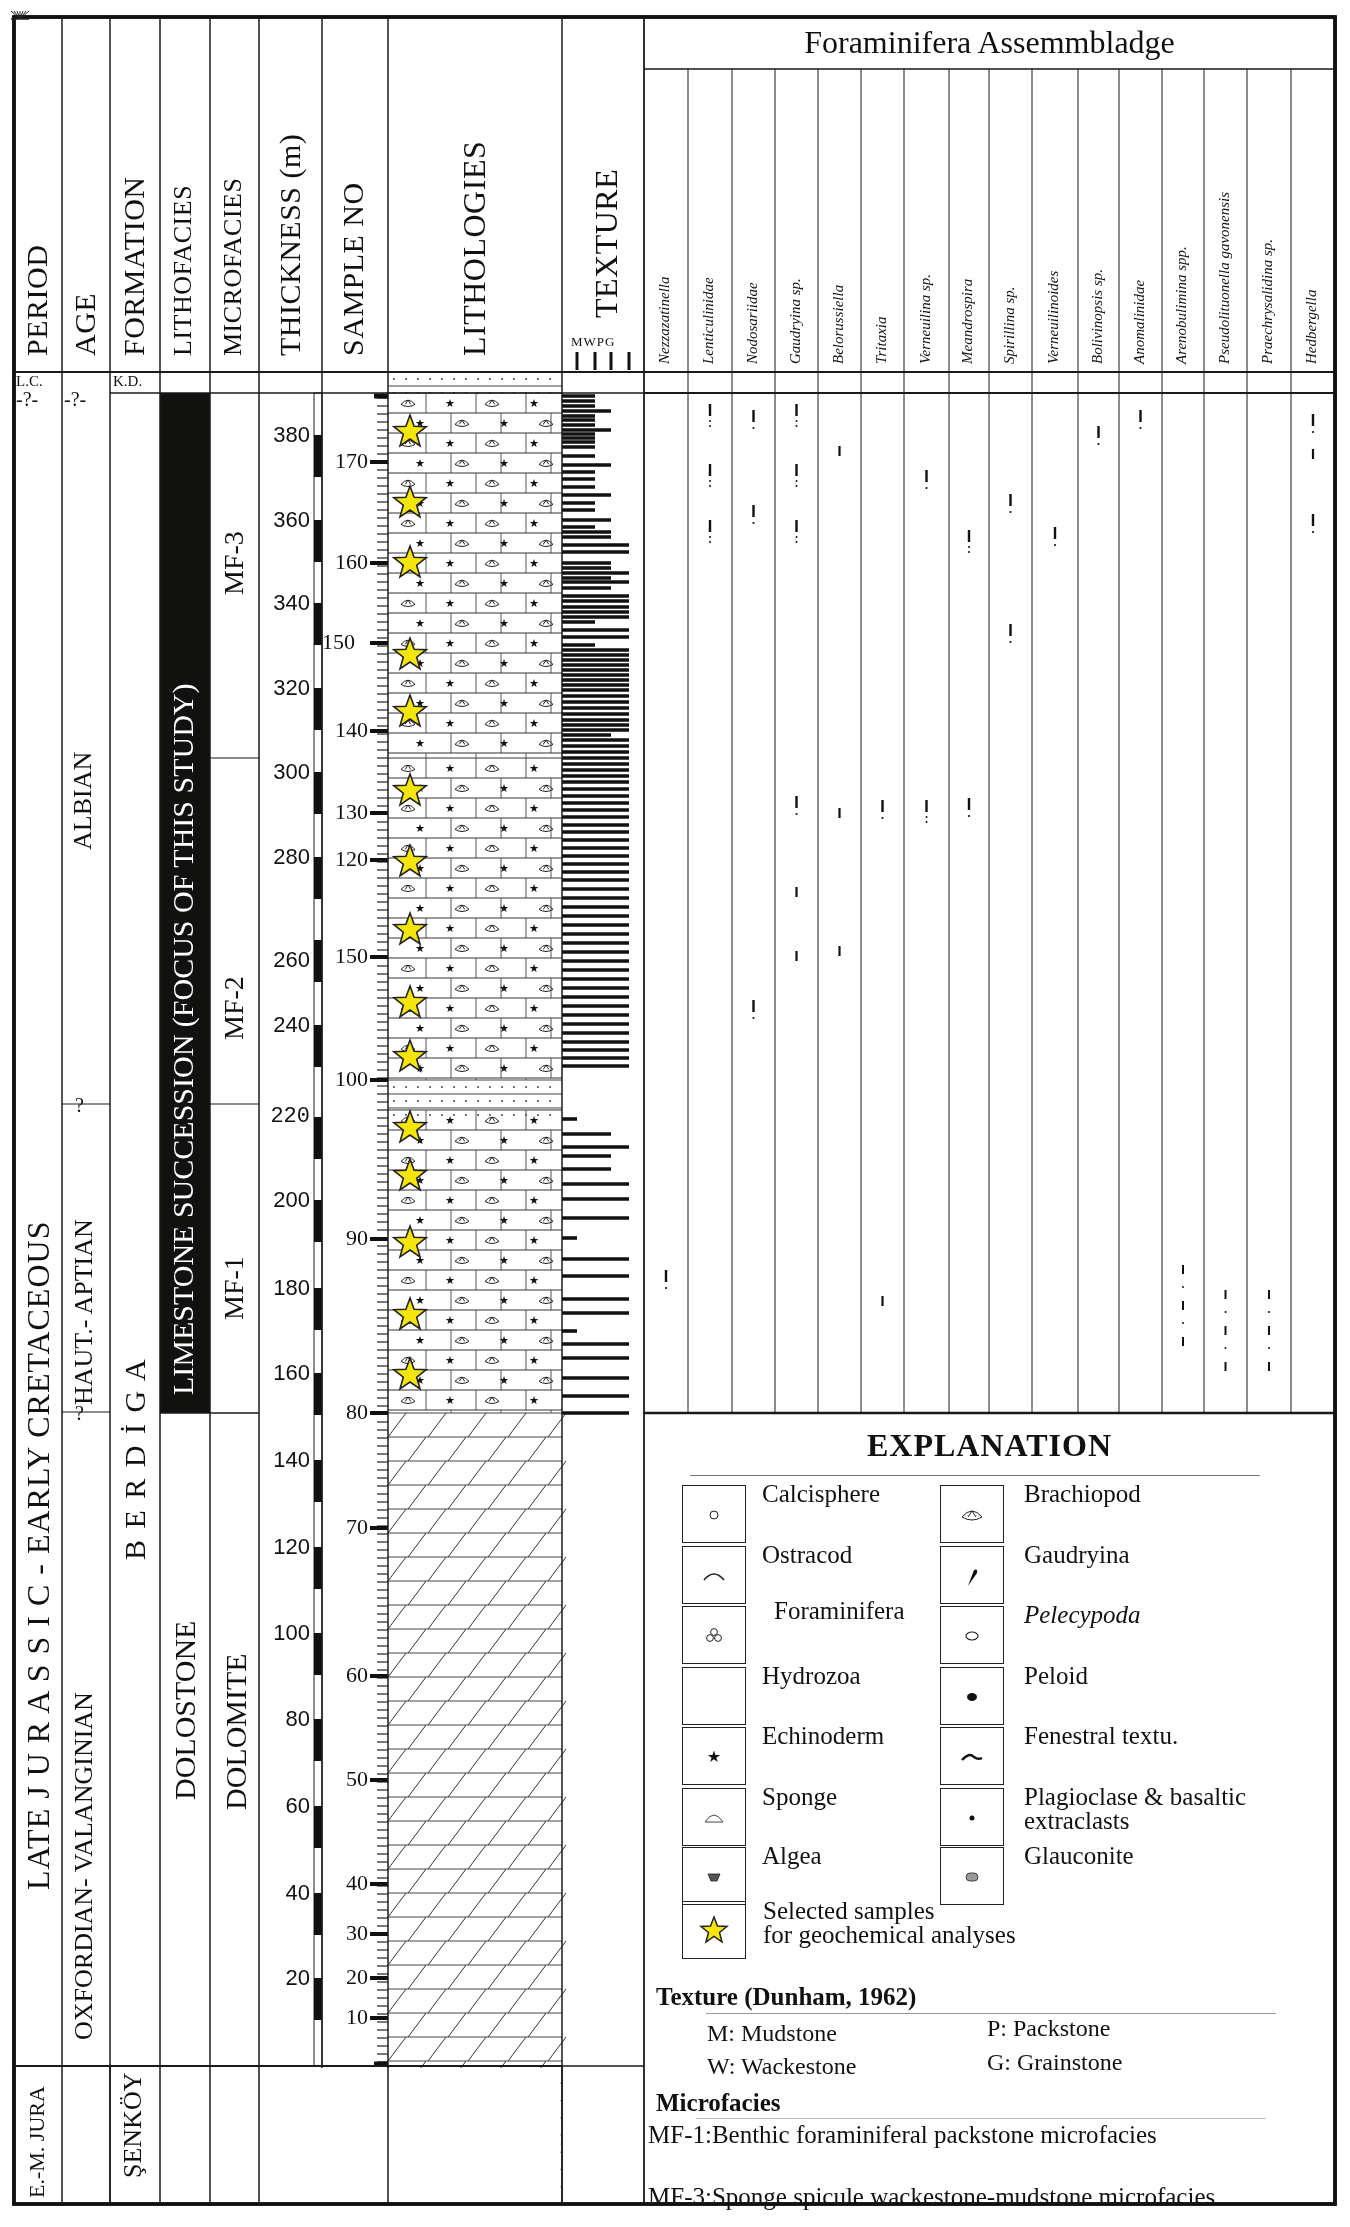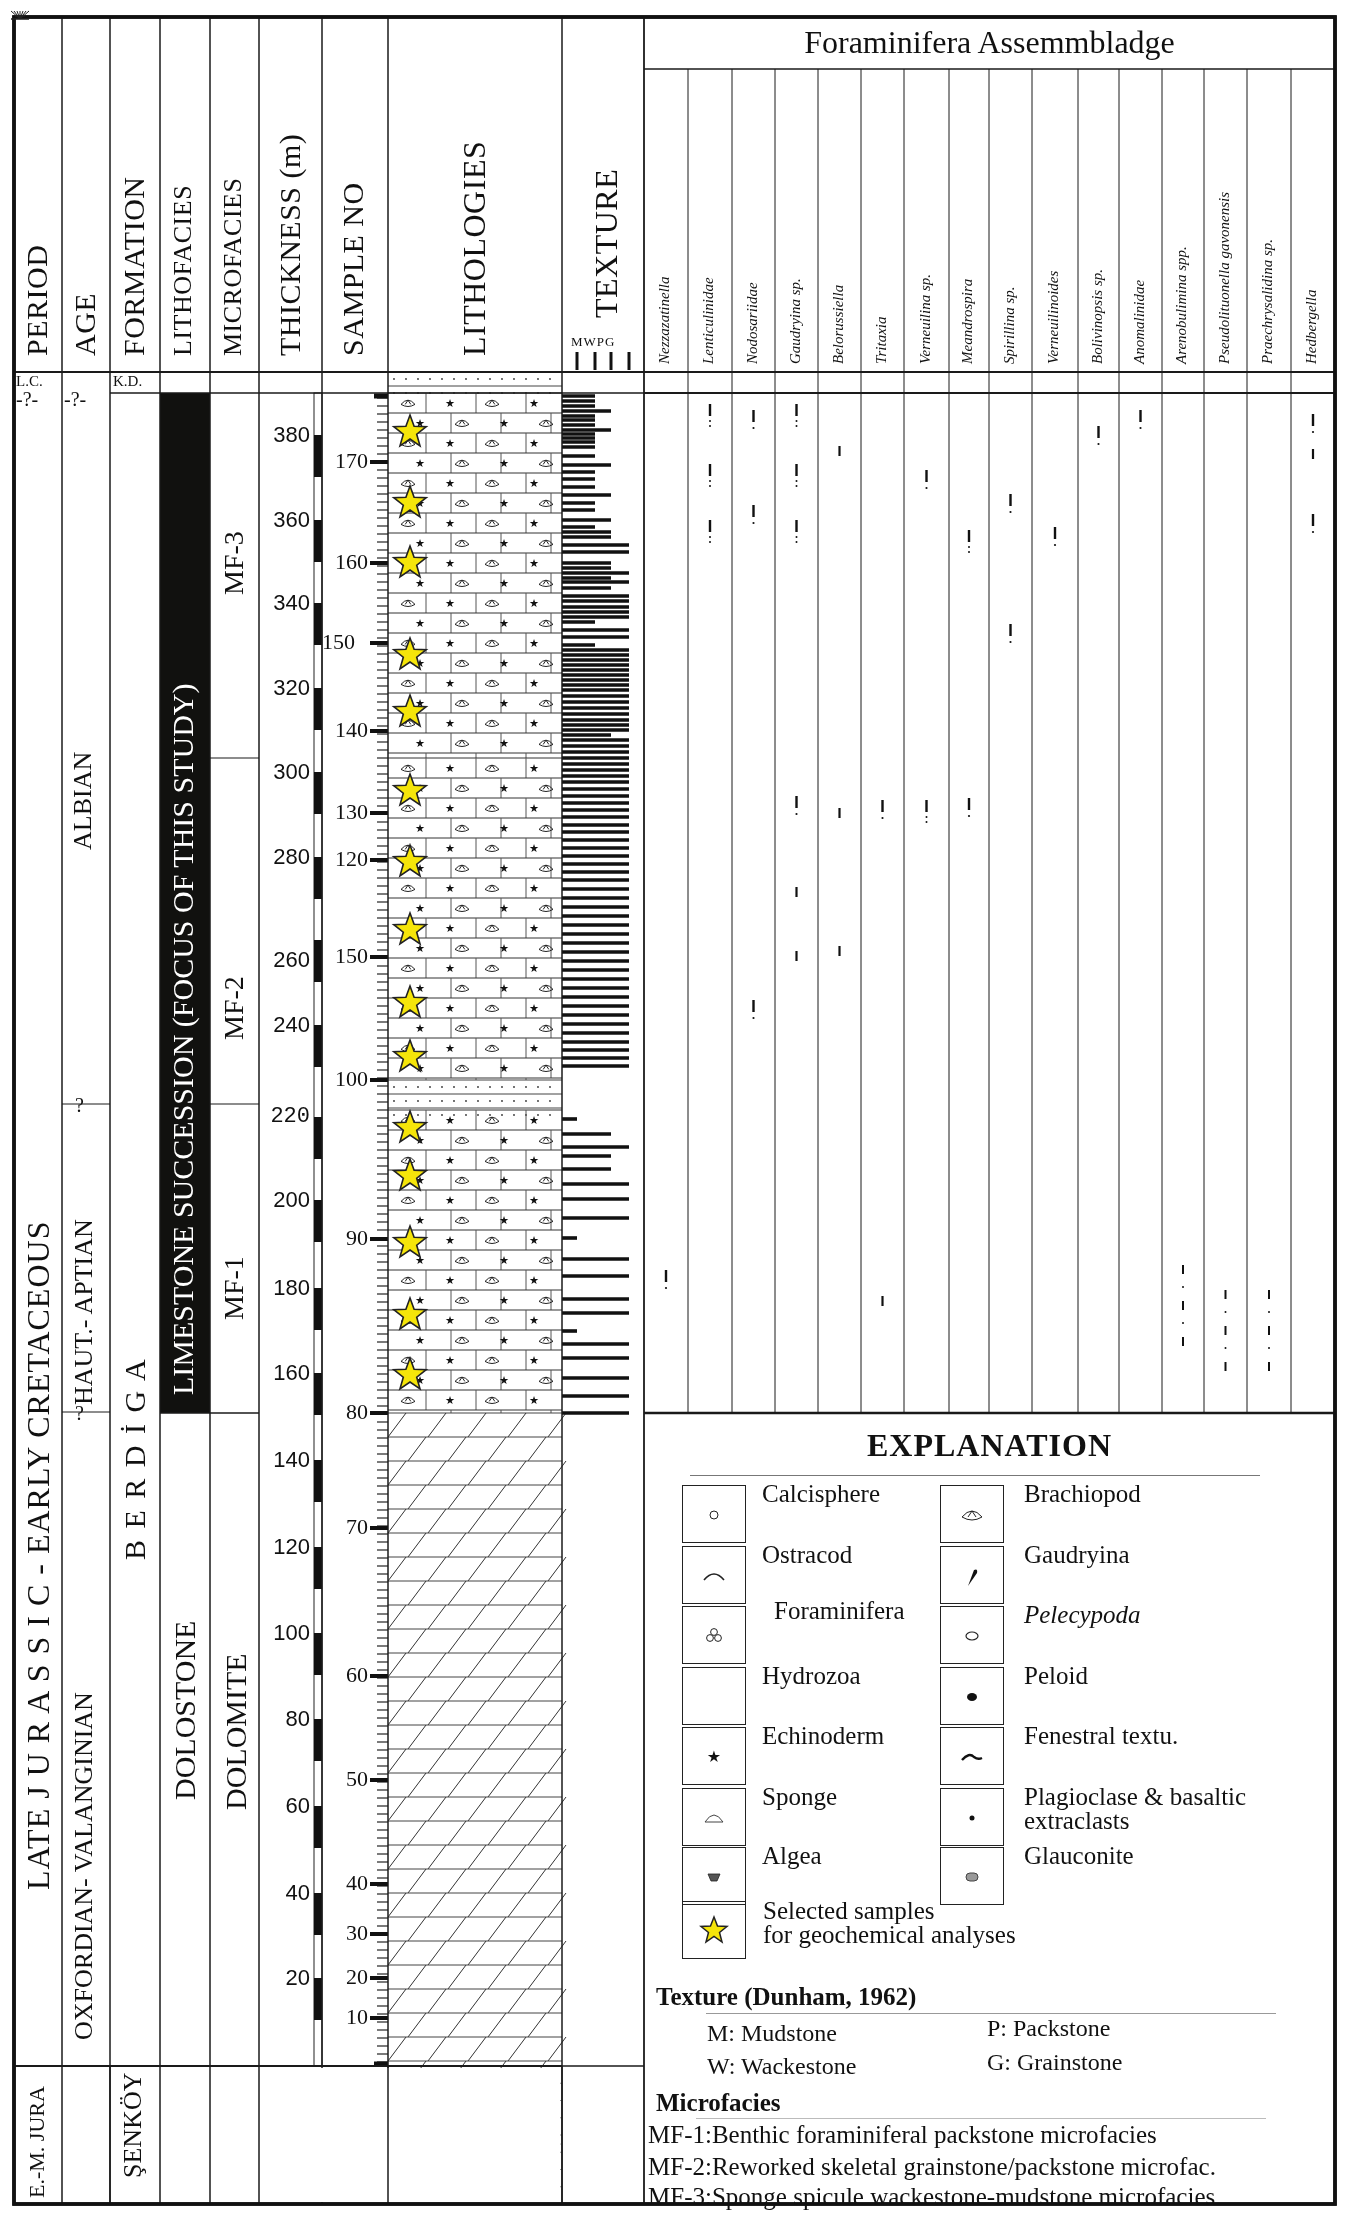--- a/index.html
+++ b/index.html
@@ -1392,16 +1392,15 @@
     <div class="lg-sub" style="top:568px">Texture (Dunham, 1962)</div>
     <div class="rule" style="left:62px;top:598px;width:570px"></div>
     <div class="lg-txt" style="left:63px;top:605px">M: Mudstone</div>
     <div class="lg-txt" style="left:343px;top:600px">P:  Packstone</div>
     <div class="lg-txt" style="left:63px;top:638px">W: Wackestone</div>
     <div class="lg-txt" style="left:343px;top:634px">G: Grainstone</div>
 
     <div class="lg-sub" style="top:674px;width:560px">Microfacies</div>
     <div class="rule" style="left:52px;top:703px;width:570px;background:#bbb"></div>
     <div class="lg-txt" style="left:4px;top:706px;font-size:25px">MF-1:Benthic foraminiferal packstone microfacies</div>
-    <div class="lg-txt" style="left:4px;top:738px;font-size:25px">MF-2:Reworked skeletal grainstone/packstone microfac.</div>
     <div class="lg-txt" style="left:4px;top:768px;font-size:25px">MF-3:Sponge spicule wackestone-mudstone microfacies</div>
   </div>
 </div>
 
 </body></html>

